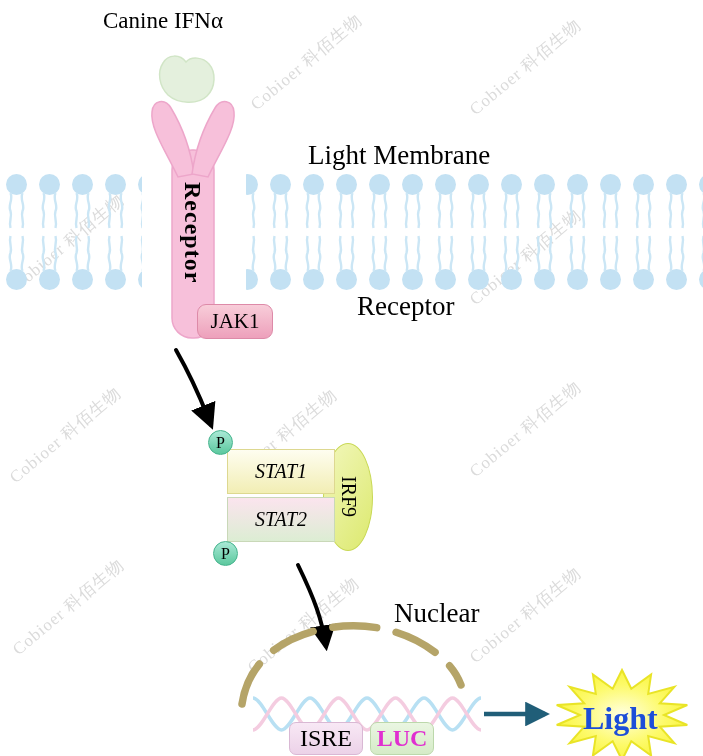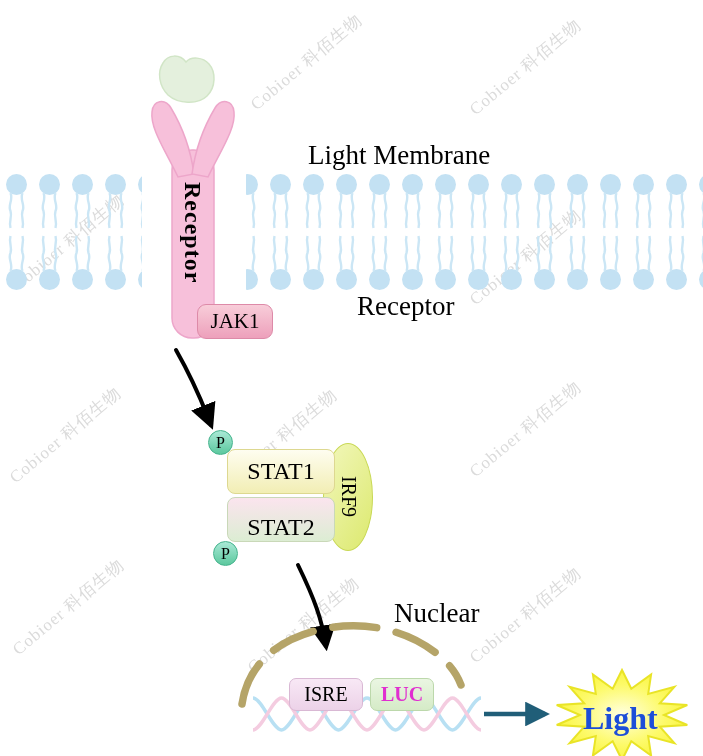--- a/index.html
+++ b/index.html
@@ -18,38 +18,38 @@
   .big { font-size:27px; }
   .title { font-size:23px; }
   .pillbox {
     position:absolute; display:flex; align-items:center; justify-content:center;
     border-radius:9px; font-size:21px;
   }
   .tyk2 { background:linear-gradient(180deg,#eef7ea,#cfe8c5); border:1px solid #b5d6a8; }
   .jak1 { background:linear-gradient(180deg,#f8cdd9,#eda0bb); border:1px solid #dd8aa8; }
   .statbox {
     position:absolute; display:flex; align-items:center; justify-content:center;
-    border-radius:8px; font-size:24px;
+    border-radius:0; font-size:20px;font-style:italic;
   }
   .stat1 { background:linear-gradient(180deg,#fefdf0,#f2eeb4); border:1px solid #ddd890; }
-  .stat2 { background:linear-gradient(180deg,#fbe4ee,#dcedd3); border:1px solid #c9d8b8;align-items:flex-end; }
+  .stat2 { background:linear-gradient(180deg,#fbe4ee,#dcedd3); border:1px solid #c9d8b8; }
   .irf9 {
     position:absolute; border-radius:50%;
     background:linear-gradient(120deg,#f2f7bc,#dce96e); border:1px solid #c8d854;
     display:flex; align-items:center; justify-content:center; font-size:20px;
   }
   .vtext { writing-mode:vertical-rl; text-orientation:mixed; }
   .pcircle {
     position:absolute; width:23px; height:23px; border-radius:50%;
     background:linear-gradient(180deg,#a9e9d6,#5cc89e); border:1px solid #45b38d;
     display:flex; align-items:center; justify-content:center; font-size:16px;
   }
   .dnabox {
     position:absolute; display:flex; align-items:center; justify-content:center;
-    border-radius:7px; font-size:20px;
+    border-radius:7px; font-size:24px;margin-top:44px;
   }
   .isre { background:linear-gradient(180deg,#f8e8f5,#ecd2e8); border:1px solid #d9b8d4; }
   .luc  { background:linear-gradient(180deg,#eaf6e2,#d5ebc7); border:1px solid #bcd8ab;
           color:#e02fd0; font-weight:bold; }
   .receptor-text {
     position:absolute; font-size:24px; font-weight:bold; letter-spacing:1px;
   }
   .light-text {
     position:absolute; font-size:32px; font-weight:bold; color:#1d4ed8;
     text-align:left;
@@ -121,20 +121,21 @@
     <g>
       <path d="M253,698 C262,698 272.5,730 281.5,730 C290.5,730 301,698 310,698 C319,698 329.5,730 338.5,730 C347.5,730 358,698 367,698 C376,698 386.5,730 395.5,730 C404.5,730 415,698 424,698 C433,698 443.5,730 452.5,730 C461.5,730 472,698 481,698" fill="none" stroke="#b8e0f3" stroke-width="3.4"></path>
       <path d="M253,730 C262,730 272.5,698 281.5,698 C290.5,698 301,730 310,730 C319,730 329.5,698 338.5,698 C347.5,698 358,730 367,730 C376,730 386.5,698 395.5,698 C404.5,698 415,730 424,730 C433,730 443.5,698 452.5,698 C461.5,698 472,730 481,730" fill="none" stroke="#f4cce0" stroke-width="3.4"></path>
     </g>
 
     <path d="M484,714 L545,714" fill="none" stroke="#205e78" stroke-width="4.5" marker-end="url(#arrowTeal)"></path>
 
     <polygon id="starburst" points="622.0,670.0 631.3,688.7 651.1,674.5 648.2,693.9 674.4,686.9 659.8,703.3 687.3,705.0 664.0,715.0 687.3,725.0 659.8,726.7 674.4,743.1 648.2,736.1 651.1,755.5 631.3,741.3 622.0,760.0 612.7,741.3 592.9,755.5 595.8,736.1 569.6,743.1 584.2,726.7 556.7,725.0 580.0,715.0 556.7,705.0 584.2,703.3 569.6,686.9 595.8,693.9 592.9,674.5 612.7,688.7" fill="url(#starGrad)" stroke="#e9e427" stroke-width="2"></polygon>
   </svg>
 
+  <div class="label title" style="left:103px; top:8px;">Canine IFNα</div>
 
   <div class="label big" style="left:308px; top:140px;">Light Membrane</div>
 
   <div class="label big" style="left:357px; top:291px;">Receptor</div>
 
   <div class="receptor-text vtext" style="left:179px; top:182px;">Receptor</div>
 
 
   <div class="pillbox jak1" style="left:197px; top:304px; width:74px; height:33px;">
     <span>JAK1</span>

